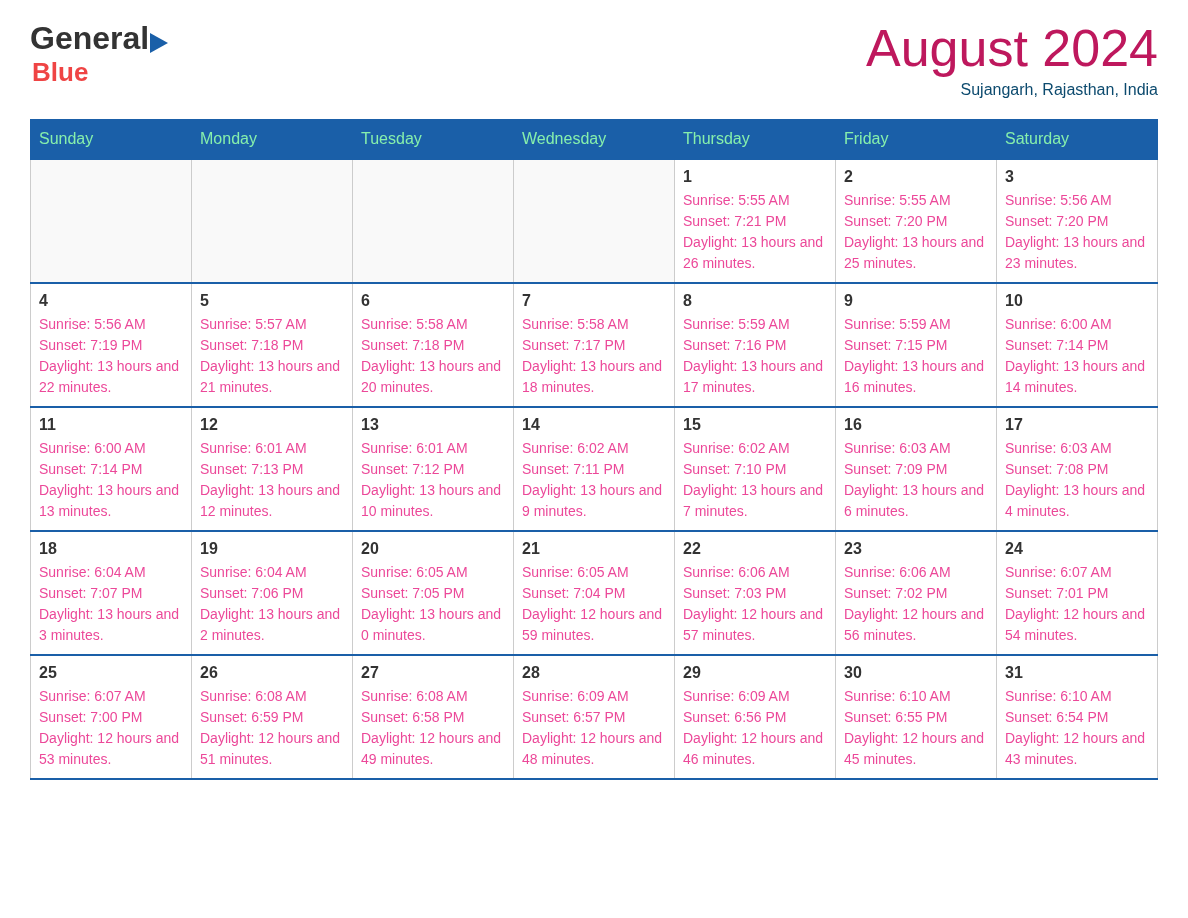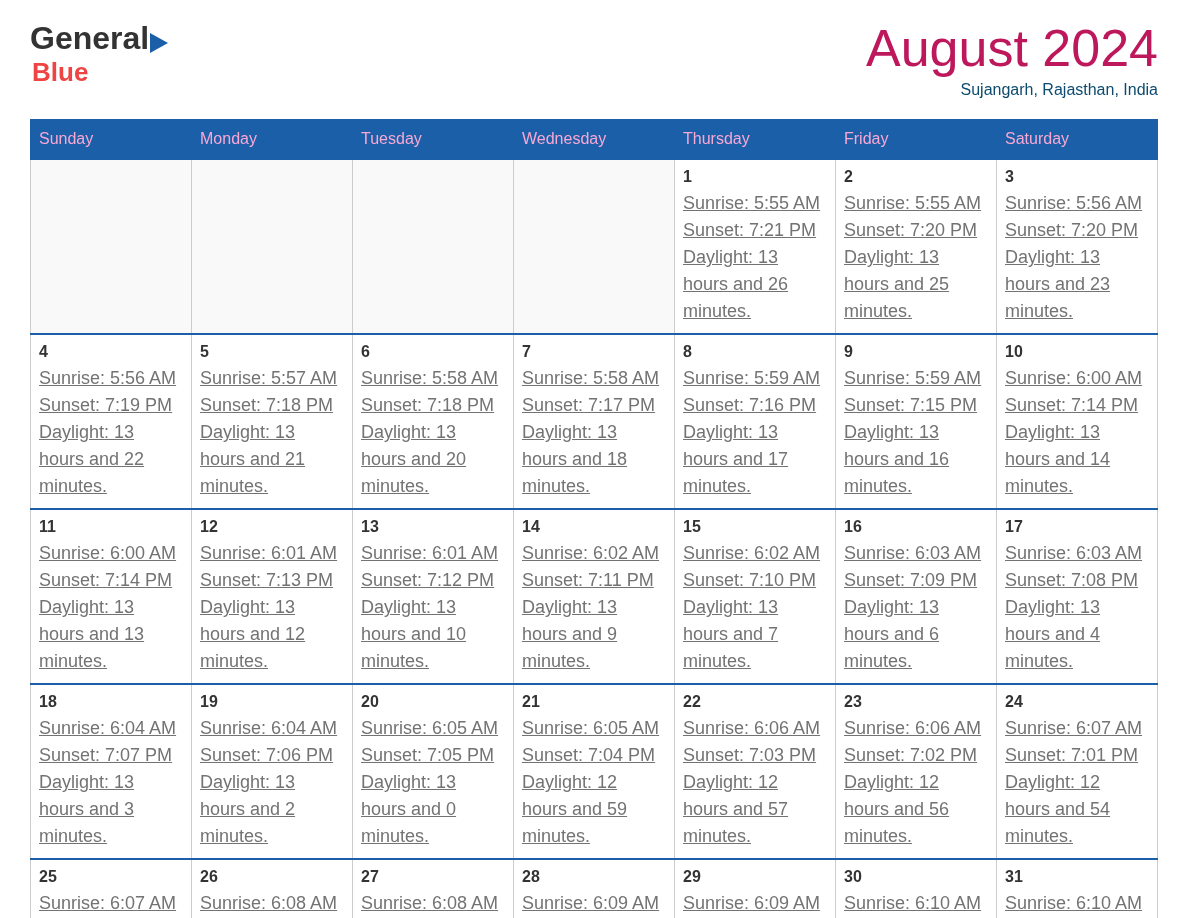--- a/index.html
+++ b/index.html
@@ -36,21 +36,21 @@
       color: #0c4a6e;
       margin-top: 4px;
     }
     .calendar {
       width: 100%;
       border-collapse: collapse;
       border: 1px solid #1a5fa8;
     }
     .calendar th {
       background-color: #1a5fa8;
-      color: #f9a8d4;
+      color: #86efac;
       font-size: 16px;
       font-weight: normal;
       padding: 10px 8px;
       text-align: left;
       border: 1px solid #1a5fa8;
     }
     .calendar td {
       vertical-align: top;
       padding: 8px;
       border: 1px solid #ccc;
@@ -60,24 +60,23 @@
     .calendar tr {
       border-bottom: 2px solid #1a5fa8;
     }
     .day-number {
       font-size: 16px;
       font-weight: bold;
       color: #333;
       margin-bottom: 4px;
     }
     .day-info {
-      font-size: 18px;
-      color: #737373;
+      font-size: 14px;
+      color: #ec4899;
       line-height: 1.5;
-      text-decoration: underline;
     }
     .empty-cell {
       background: #f9f9f9;
     }
     .logo-wrapper {
       display: flex;
       align-items: flex-end;
     }
     .logo-text-general {
       font-size: 32px;

